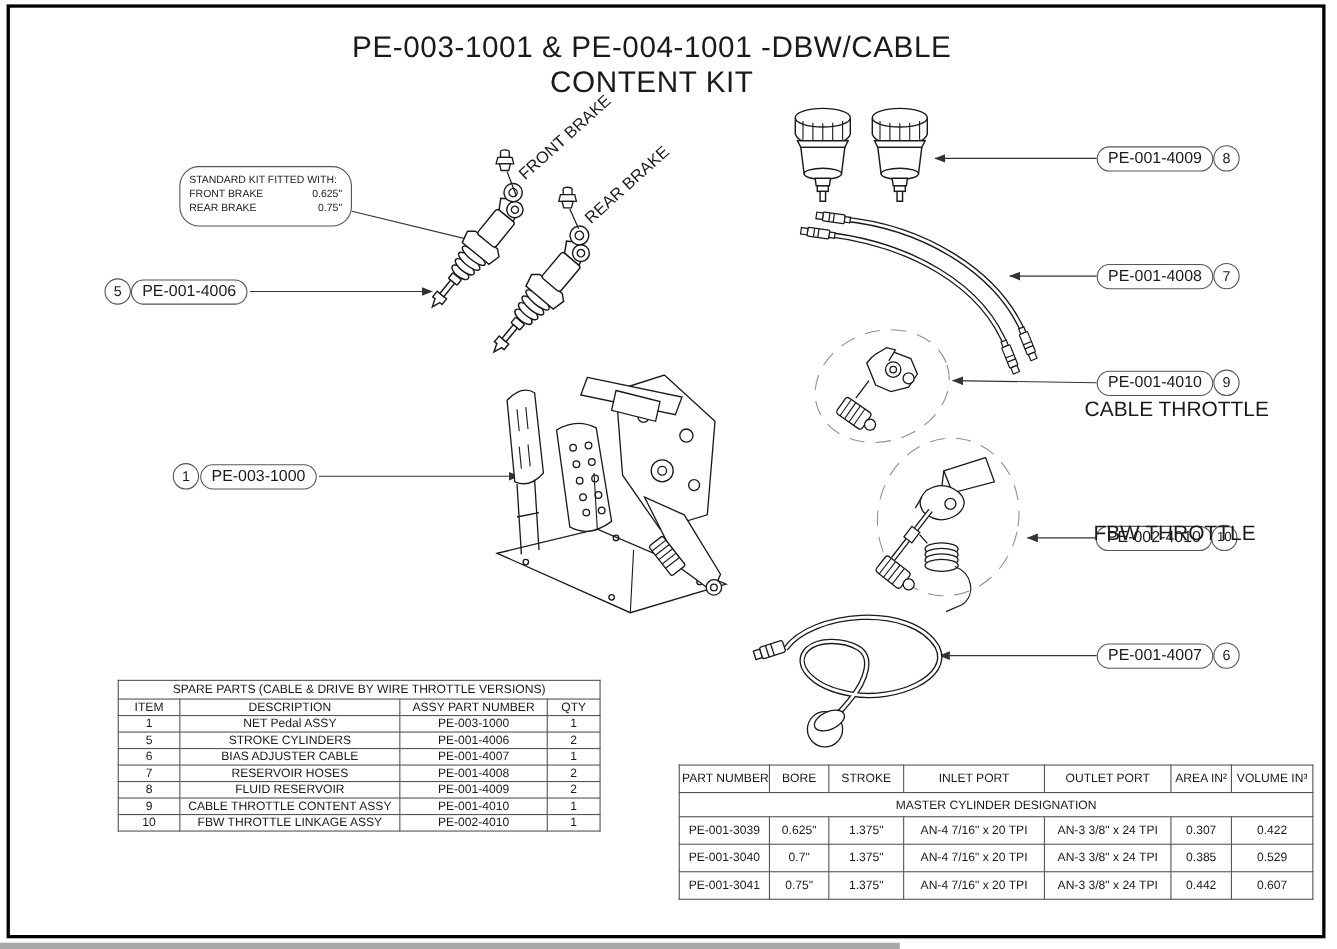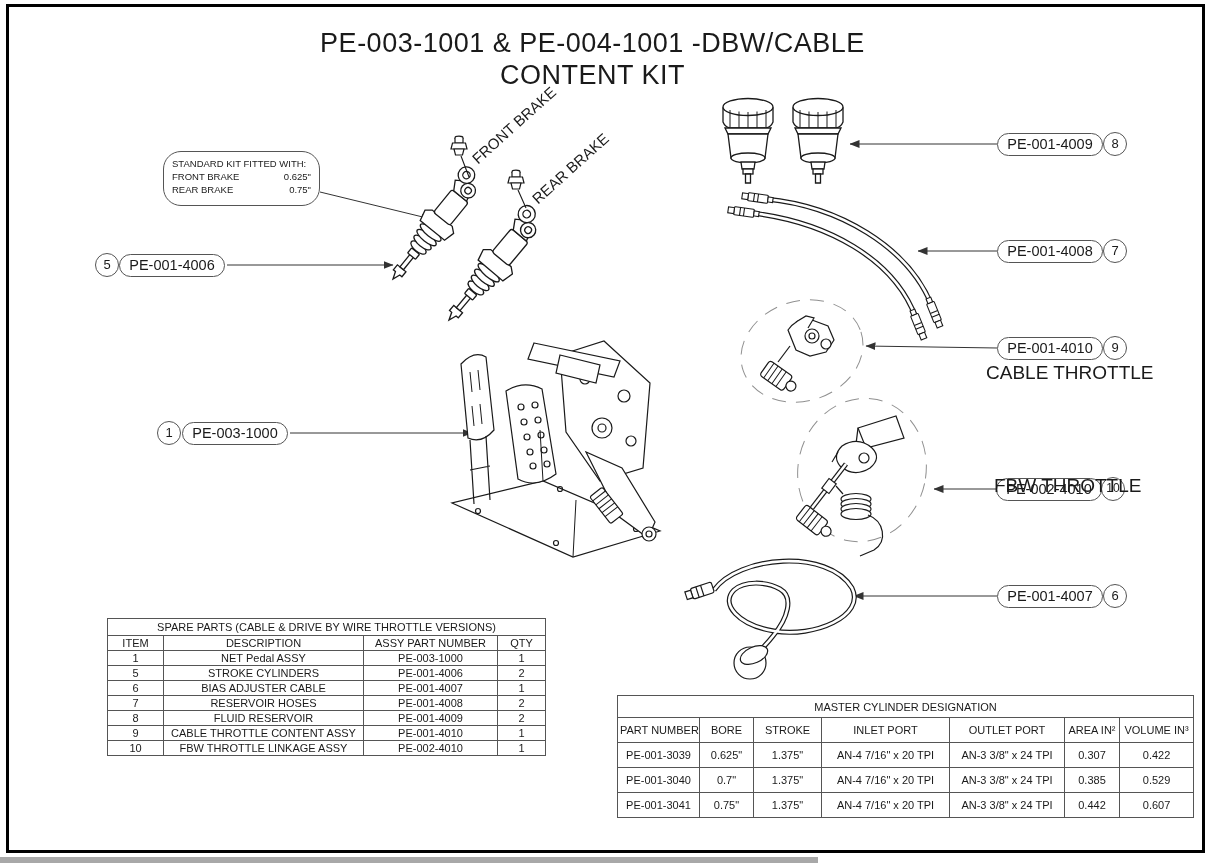--- a/index.html
+++ b/index.html
@@ -326,32 +326,32 @@
         <col style="width:82px">
         <col style="width:54px">
         <col style="width:68px">
         <col style="width:128px">
         <col style="width:115px">
         <col style="width:55px">
         <col style="width:74px">
       </colgroup>
     <tbody>
         <tr>
-      <td colspan="7" class="t-title">MASTER CYLINDER DESIGNATION</td>
-    </tr>
-    <tr>
       <td>PART NUMBER</td>
       <td>BORE</td>
       <td>STROKE</td>
       <td>INLET PORT</td>
       <td>OUTLET PORT</td>
       <td>AREA IN²</td>
       <td>VOLUME IN³</td>
     </tr>
     <tr>
+      <td colspan="7" class="t-title">MASTER CYLINDER DESIGNATION</td>
+    </tr>
+    <tr>
       <td>PE-001-3039</td>
       <td>0.625"</td>
       <td>1.375"</td>
       <td>AN-4  7/16" x 20 TPI</td>
       <td>AN-3  3/8" x 24 TPI</td>
       <td>0.307</td>
       <td>0.422</td>
     </tr>
     <tr>
       <td>PE-001-3040</td>

